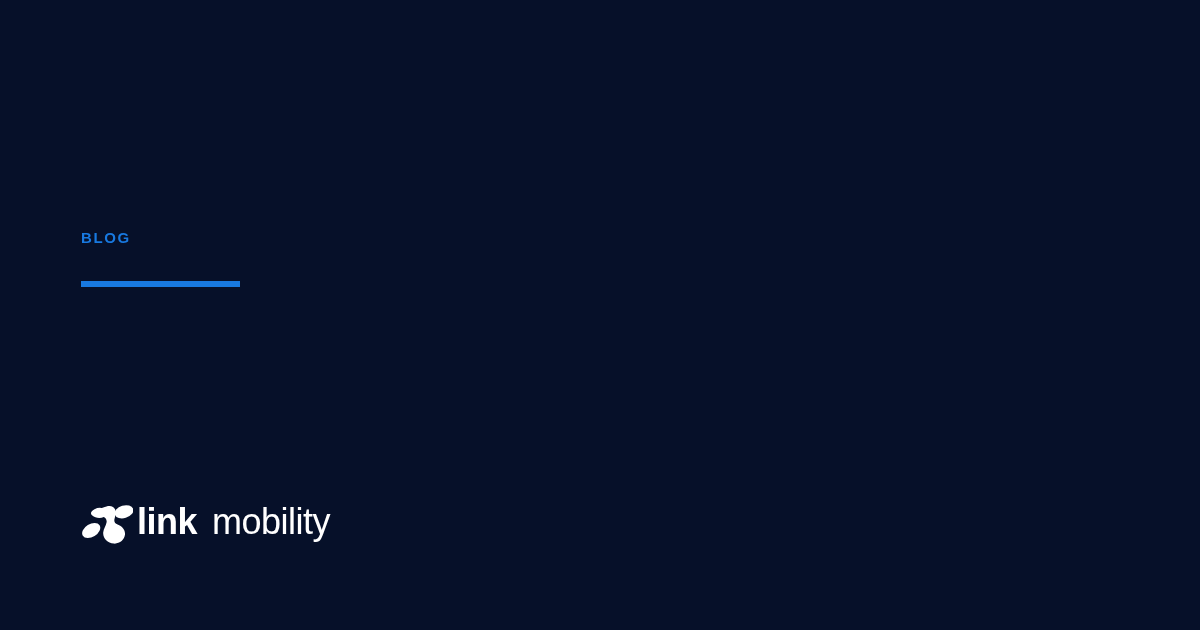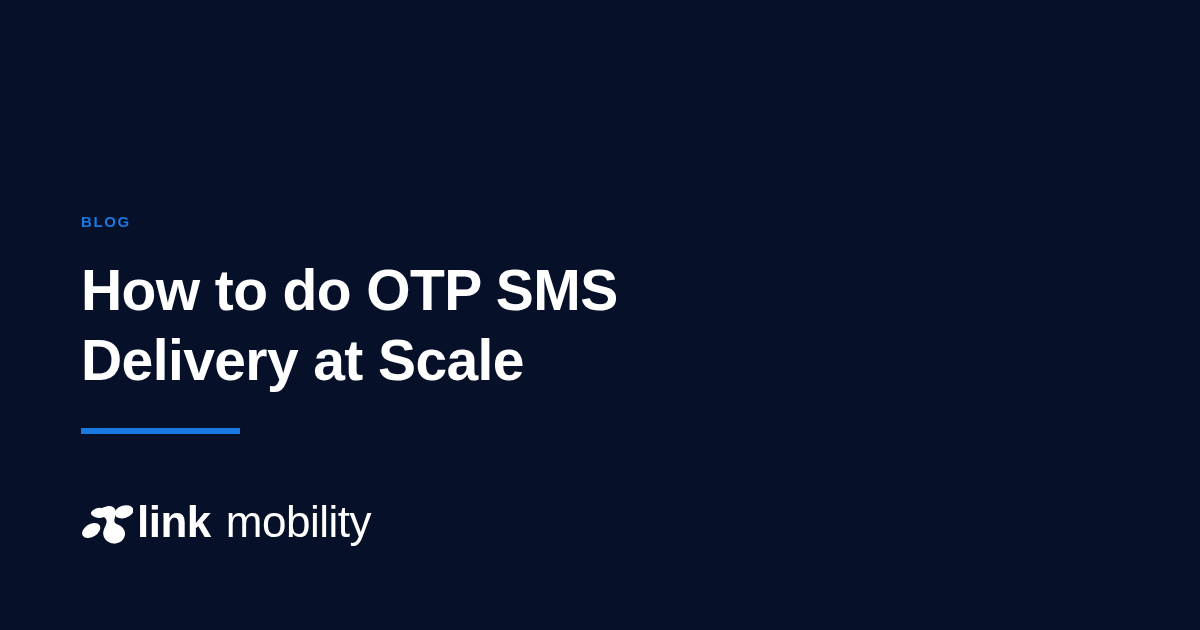--- a/index.html
+++ b/index.html
@@ -18,21 +18,21 @@
     position: relative;
     width: 1200px;
     height: 630px;
     background: #061029;
     box-sizing: border-box;
   }
 
   .content {
     position: absolute;
     left: 81px;
-    top: 212px;
+    top: 228px;
     width: 700px;
   }
 
   .eyebrow {
     font-family: "Liberation Sans", sans-serif;
     font-size: 15px;
     font-weight: 700;
     letter-spacing: 1.6px;
     color: #1879E0;
     line-height: 20px;
@@ -72,21 +72,21 @@
 
   .logo-mark {
     width: 52px;
     height: 46px;
     flex: none;
     display: block;
   }
 
   .logo-wordmark {
     font-family: "Liberation Sans", sans-serif;
-    font-size: 44px;
+    font-size: 36px;
     line-height: 40px;
     color: #ffffff;
     white-space: nowrap;
     margin-left: 4px;
     letter-spacing: -0.5px;
     display: flex;
     align-items: baseline;
   }
 
   .logo-word-bold {
@@ -100,24 +100,20 @@
 </style>
 </head>
 <body>
 
 <div class="og-card">
 
   <div class="content">
 
     <div class="eyebrow">BLOG</div>
 
-    <h1 class="title">
-      <span>How to do OTP SMS</span><br>
-      <span>Delivery at Scale</span>
-    </h1>
 
     <div class="accent-rule"></div>
 
   </div>
 
   <div class="logo">
 
     <svg class="logo-mark" viewBox="0 0 52 46" xmlns="http://www.w3.org/2000/svg" aria-hidden="true">
 
       <path d="M25.5 7.5

